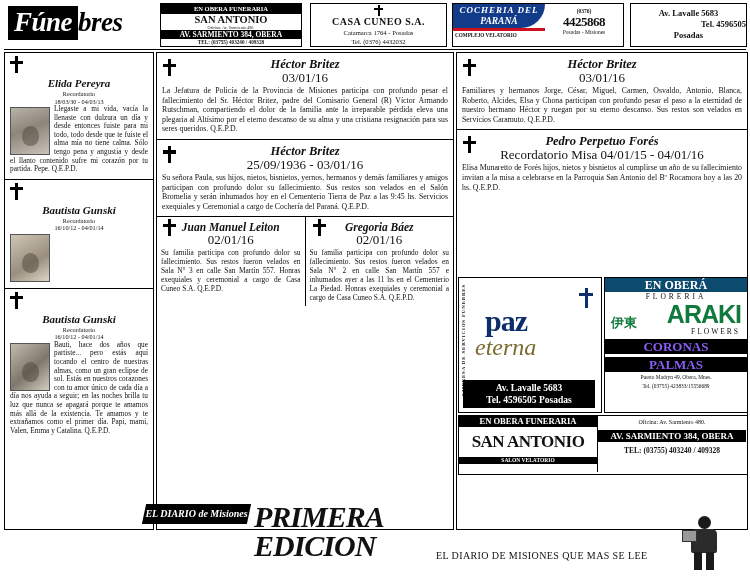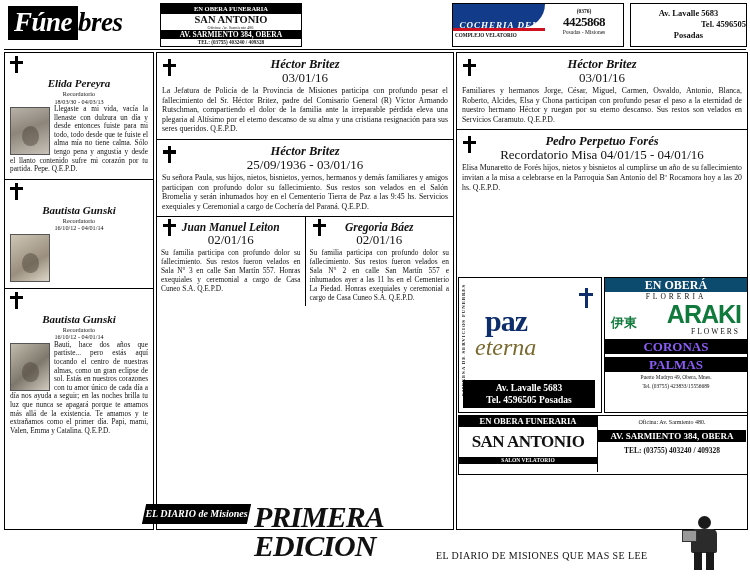--- a/index.html
+++ b/index.html
@@ -34,21 +34,21 @@
   .ad2{left:310px;top:3px;width:135px;height:42px;}
   .ad2 .cc{font-size:10px;font-weight:bold;text-align:center;line-height:12px;letter-spacing:0.5px;}
   .ad2 .ln{font-size:6.6px;text-align:center;line-height:9px;}
   .cross-ic{display:block;margin:1px auto 0;width:9px;height:11px;position:relative;}
   .cross-ic:before{content:"";position:absolute;left:3.5px;top:0;width:2px;height:11px;background:#000;}
   .cross-ic:after{content:"";position:absolute;left:0;top:3px;width:9px;height:2px;background:#000;}
 
   .ad3{left:452px;top:3px;width:170px;height:42px;}
   .ad3 .blue{position:absolute;left:0;top:0;width:92px;height:24px;background:#123c8a;
     border-radius:0 0 40px 0;color:#fff;}
-  .ad3 .blue .t1{font-size:9px;font-weight:bold;font-style:italic;text-align:center;line-height:11px;padding-top:16px;letter-spacing:1px;}
+  .ad3 .blue .t1{font-size:9px;font-weight:bold;font-style:italic;text-align:center;line-height:11px;padding-top:1px;letter-spacing:1px;}
   .ad3 .blue .t2{font-size:9.5px;font-weight:bold;font-style:italic;text-align:center;line-height:10px;}
   .ad3 .redline{position:absolute;left:0;top:24px;width:92px;height:3px;background:#cf1020;}
   .ad3 .sub2{position:absolute;left:2px;top:28px;width:90px;font-size:5.2px;line-height:6px;color:#111;font-weight:bold;}
   .ad3 .tels{position:absolute;right:2px;top:4px;width:74px;text-align:center;}
   .ad3 .tels .phone{font-size:5.5px;font-weight:bold;line-height:7px;}
   .ad3 .tels .big{font-size:13px;font-weight:bold;line-height:14px;letter-spacing:-0.5px;}
   .ad3 .tels .loc{font-size:5.5px;line-height:7px;}
 
   .ad4{left:630px;top:3px;width:115px;height:42px;}
   .ad4 .l1{font-size:8.5px;font-weight:bold;text-align:center;line-height:11px;padding-top:4px;}
@@ -157,20 +157,26 @@
     </div>
 
     <div class="ad-top ad1">
       <div class="bar">EN OBERA FUNERARIA</div>
       <div class="san">SAN ANTONIO</div>
       <div class="sub">Oficina: Av. Sarmiento 480.</div>
       <div class="addr">AV. SARMIENTO 384, OBERA</div>
       <div class="tel">TEL: (03755) 403240 / 409328</div>
     </div>
 
+    <div class="ad-top ad2">
+      <div class="cross-ic"></div>
+      <div class="cc">CASA CUNEO S.A.</div>
+      <div class="ln">Catamarca 1764 - Posadas</div>
+      <div class="ln">Tel. (0376) 4432032</div>
+    </div>
 
     <div class="ad-top ad3">
       <div class="inner">
         <div class="blue">
           <div class="t1">COCHERIA DEL</div>
           <div class="t2">PARANÁ</div>
         </div>
         <div class="redline"></div>
         <div class="sub2">COMPLEJO VELATORIO</div>
         <div class="tels">

